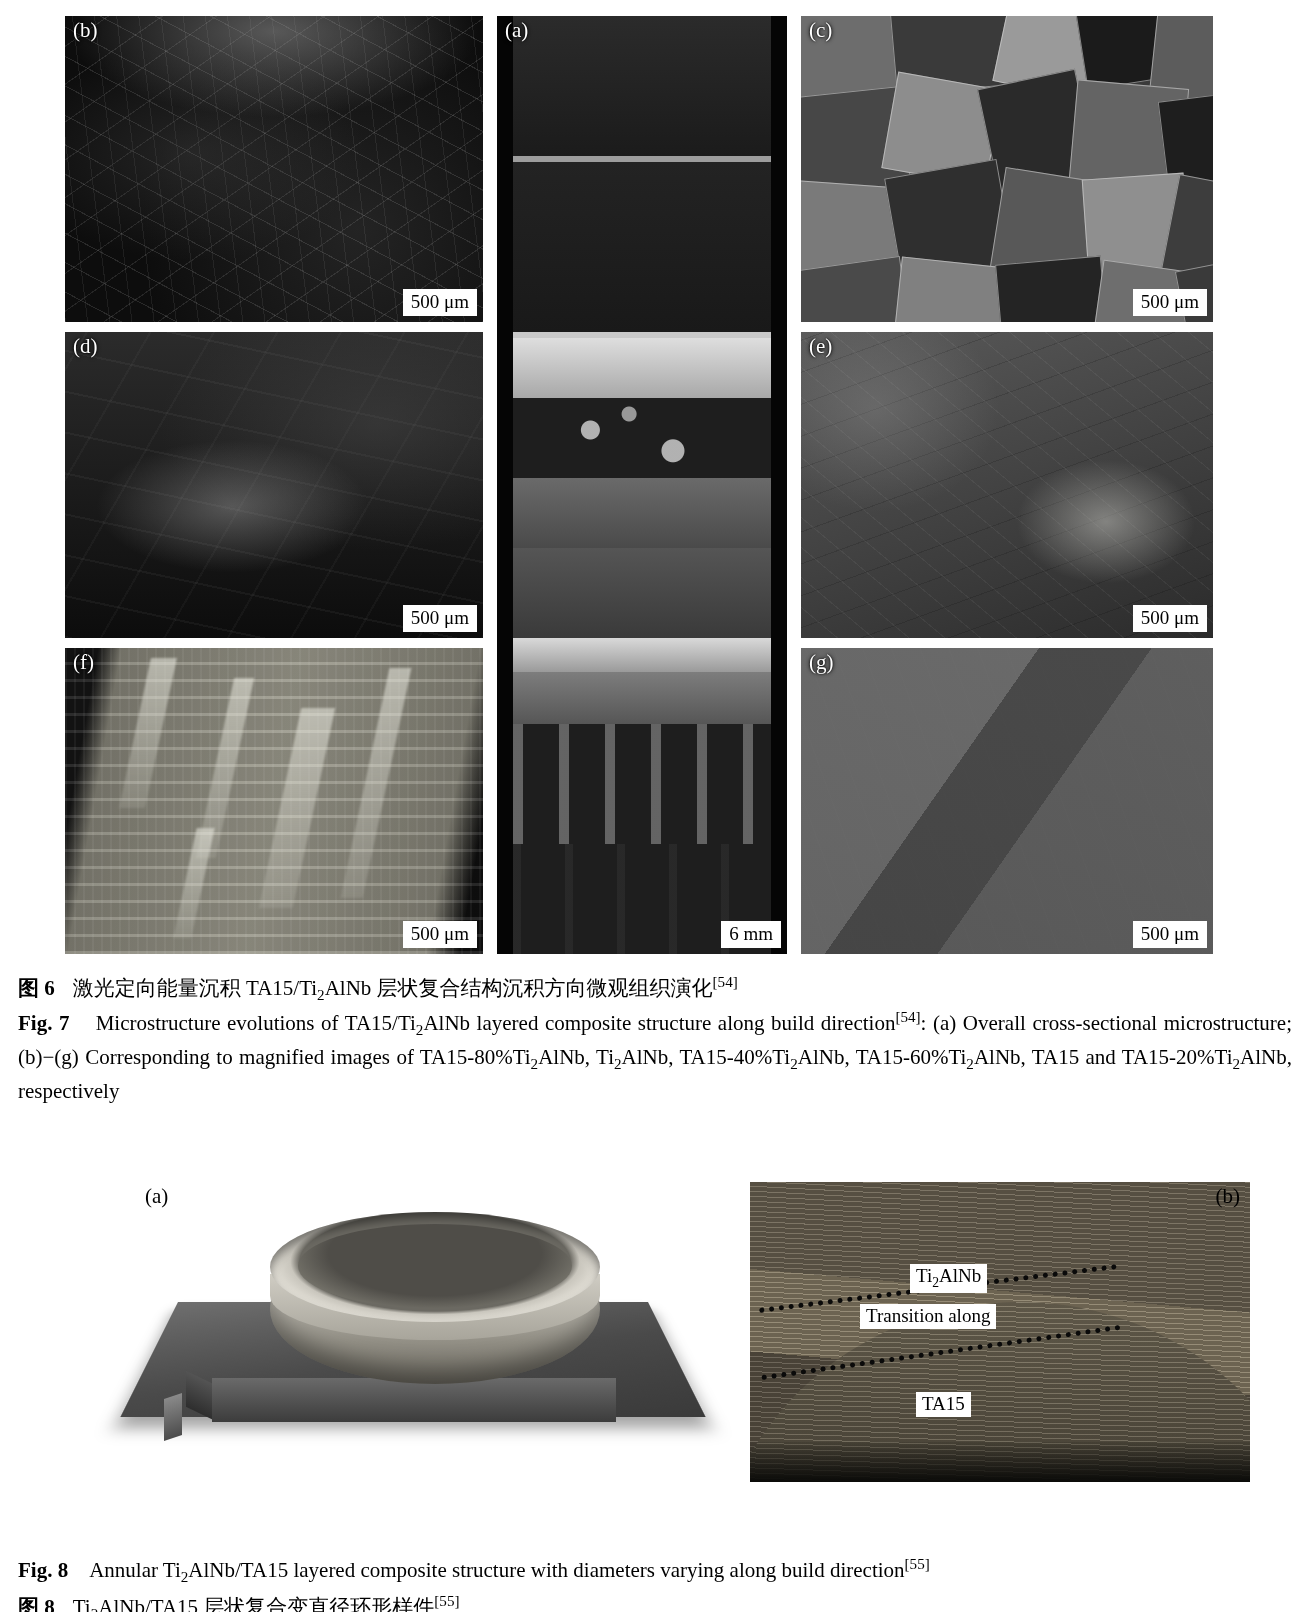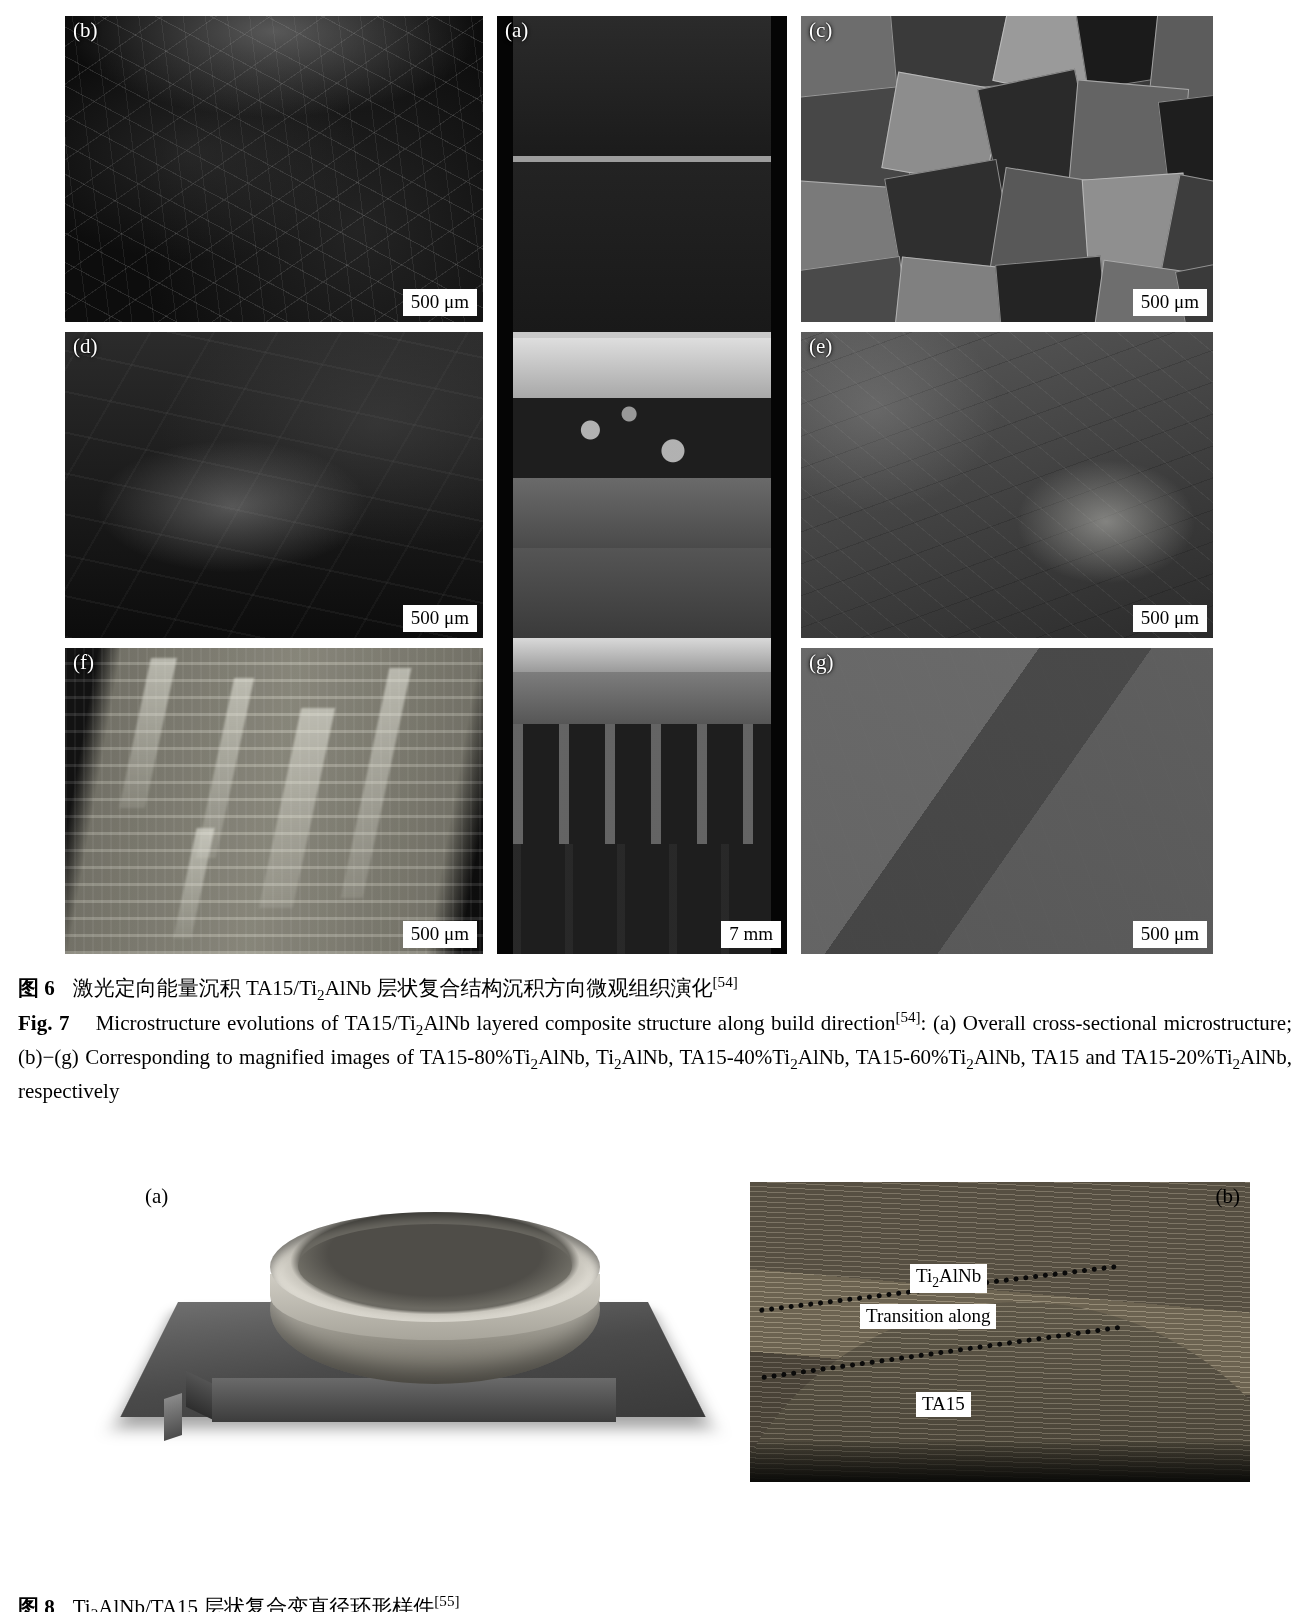--- a/index.html
+++ b/index.html
@@ -360,21 +360,21 @@
         <div class="a-band" style="top:322px; height:60px; background:linear-gradient(180deg,#dedede,#a8a8a8);"></div>
         <div class="a-band" style="top:382px; height:80px; background:linear-gradient(180deg,#8d8d8d,#5f5f5f); background-image:radial-gradient(circle at 30% 40%, rgba(240,240,240,.7) 0 9px, rgba(0,0,0,0) 10px), radial-gradient(circle at 62% 66%, rgba(240,240,240,.7) 0 11px, rgba(0,0,0,0) 12px), radial-gradient(circle at 45% 20%, rgba(235,235,235,.6) 0 7px, rgba(0,0,0,0) 8px);"></div>
         <div class="a-band" style="top:462px; height:70px; background:linear-gradient(180deg,#6a6a6a,#4a4a4a);"></div>
         <div class="a-band" style="top:532px; height:90px; background:linear-gradient(180deg,#555,#3a3a3a);"></div>
         <div class="a-band" style="top:622px; height:34px; background:linear-gradient(180deg,#d9d9d9,#9a9a9a);"></div>
         <div class="a-band" style="top:656px; height:52px; background:linear-gradient(180deg,#7d7d7d,#565656);"></div>
         <div class="a-band" style="top:708px; height:120px; background:linear-gradient(180deg,#6c6c6c,#4d4d4d); background-image:repeating-linear-gradient(90deg, rgba(230,230,230,.35) 0 10px, rgba(0,0,0,0) 10px 46px);"></div>
         <div class="a-band" style="top:828px; height:110px; background:linear-gradient(180deg,#bdbdbd,#8a8a8a); background-image:repeating-linear-gradient(90deg, rgba(60,60,60,.35) 0 8px, rgba(0,0,0,0) 8px 52px);"></div>
       </div>
       <div class="label">(a)</div>
-      <div class="scalebar">7 mm</div>
+      <div class="scalebar">6 mm</div>
     </div>
 
     <div class="panel" style="left:736px; top:6px; width:412px; height:306px;">
       <div class="tex-c">
         <div class="grain" style="left:-10px; top:-10px; width:110px; height:100px; background:#6d6d6d; transform:rotate(8deg);"></div>
         <div class="grain" style="left:92px; top:-14px; width:120px; height:86px; background:#3a3a3a; transform:rotate(-5deg);"></div>
         <div class="grain" style="left:200px; top:-18px; width:96px; height:92px; background:#9a9a9a; transform:rotate(12deg);"></div>
         <div class="grain" style="left:280px; top:-12px; width:86px; height:78px; background:#1b1b1b; transform:rotate(-9deg);"></div>
         <div class="grain" style="left:352px; top:-8px; width:90px; height:96px; background:#5c5c5c; transform:rotate(6deg);"></div>
         <div class="grain" style="left:-14px; top:76px; width:118px; height:106px; background:#474747; transform:rotate(-6deg);"></div>
@@ -445,14 +445,17 @@
       <div class="pb-tag" style="left:166px; top:210px;">TA15</div>
 
       <div class="sublabel" style="right:10px; top:2px; position:absolute;">(b)</div>
     </div>
   </div>
 
   <div class="caption cap-cn" style="left:18px; top:1591px; width:1272px;">
     <span>图 8</span><span class="cn-title">Ti<sub>2</sub>AlNb/TA15 层状复合变直径环形样件<sup>[55]</sup></span>
   </div>
 
+  <div class="caption cap-en" style="left:18px; top:1553px; width:1274px;">
+    <span class="bold">Fig. 8</span>&nbsp;&nbsp;&nbsp;&nbsp;<span>Annular Ti<sub>2</sub>AlNb/TA15 layered composite structure with diameters varying along build direction<sup>[55]</sup></span>
+  </div>
 
 </div>
 
 </body></html>

